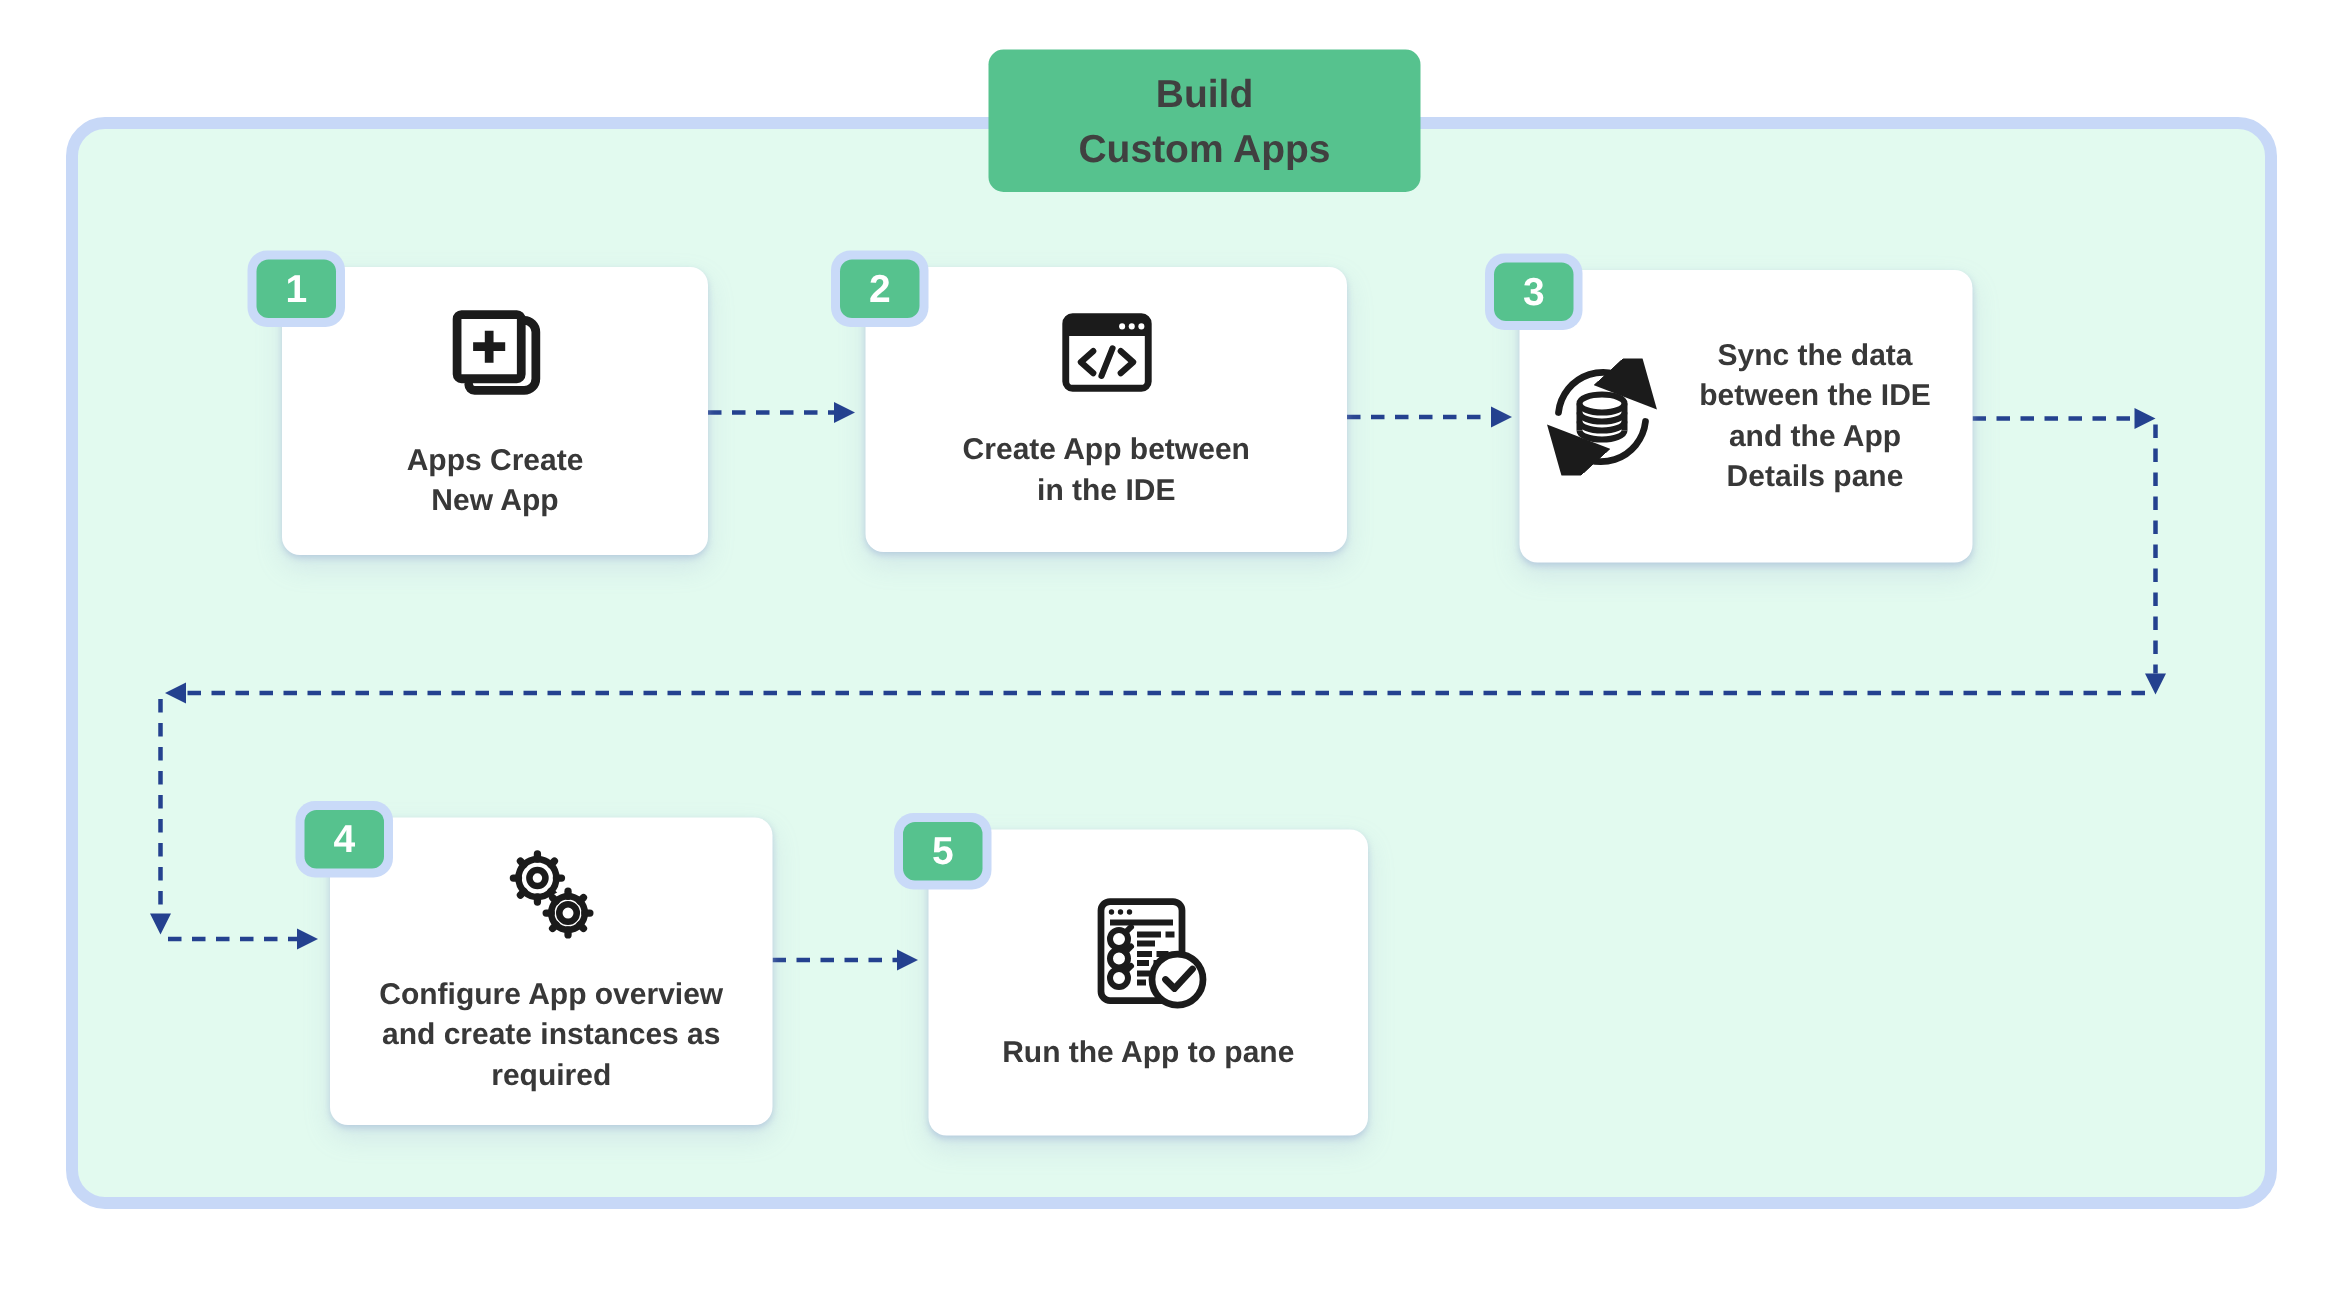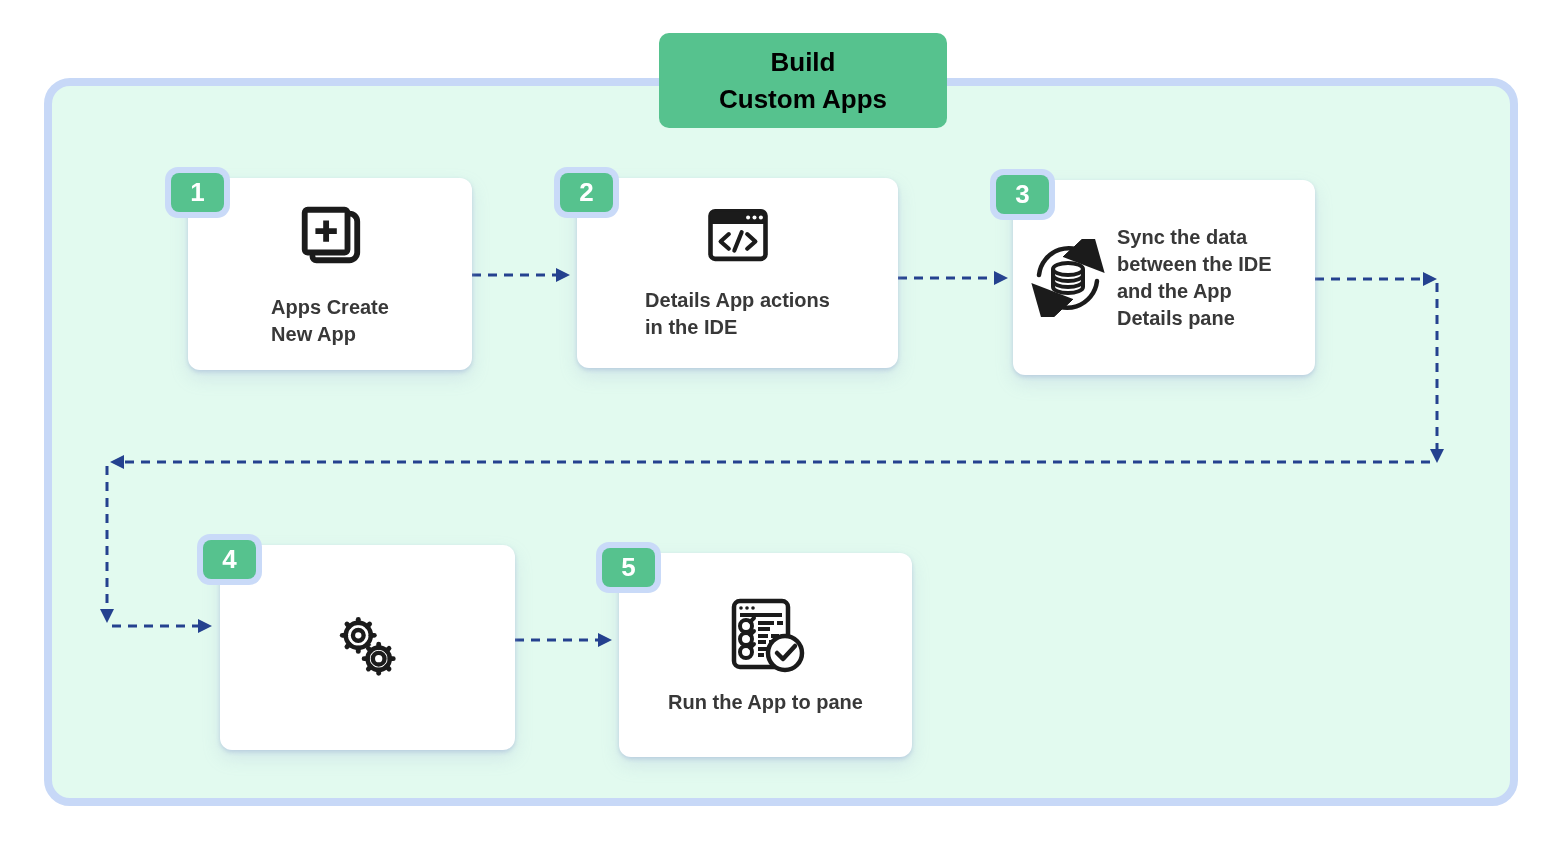--- a/index.html
+++ b/index.html
@@ -26,39 +26,39 @@
   .arrows{position:absolute;left:0;top:0;z-index:1;}
   .arrows line{stroke:var(--arrow-navy);stroke-width:3;stroke-dasharray:9 7;}
   .arrows polygon{fill:var(--arrow-navy);}
 
   .title-badge{
     position:absolute;left:659px;top:33px;width:288px;height:95px;
     background:var(--accent-green);border-radius:10px;z-index:3;
     display:flex;align-items:center;justify-content:center;
   }
   .title-badge .title-text{
-    color:#000000;font-size:26px;line-height:37px;font-weight:700;
+    color:#404040;font-size:26px;line-height:37px;font-weight:700;
     text-align:center;white-space:pre-line;
   }
 
   .card{
     position:absolute;background:var(--card-white);border-radius:12px;z-index:2;
     box-shadow:0 2px 4px rgba(150,170,210,.45),0 8px 18px rgba(150,170,210,.22);
     display:flex;align-items:center;justify-content:center;
   }
   .card.col{flex-direction:column;}
   .c1{left:188px;top:178px;width:284px;height:192px;gap:24px;}
   .c2{left:577px;top:178px;width:321px;height:190px;gap:22px;}
   .c3{left:1013px;top:180px;width:302px;height:195px;flex-direction:row;padding:10px 12px 10px 16px;gap:10px;}
   .c4{left:220px;top:545px;width:295px;height:205px;gap:18px;}
   .c5{left:619px;top:553px;width:293px;height:204px;gap:14px;}
 
   .step-label{
     color:var(--text-dark);font-size:20px;line-height:27px;font-weight:700;
-    text-align:left;white-space:pre-line;
+    text-align:center;white-space:pre-line;
   }
   .c3 .step-label{flex:1;}
 
   .badge{
     position:absolute;left:-23px;top:-11px;
     background:var(--halo-blue);padding:6px;border-radius:13px;z-index:4;
   }
   .badge-in{
     width:53px;height:39px;background:var(--accent-green);border-radius:8px;
     color:#fff;font-size:26px;font-weight:700;
@@ -127,21 +127,21 @@
         <rect class="ic" x="6" y="6" width="60" height="52" rx="5" stroke-width="5"></rect>
         <path d="M11 6 h50 a5 5 0 0 1 5 5 v9 h-60 v-9 a5 5 0 0 1 5 -5 z" fill="var(--icon-black)"></path>
         <circle cx="47" cy="13" r="2.2" fill="#fff"></circle>
         <circle cx="54" cy="13" r="2.2" fill="#fff"></circle>
         <circle cx="61" cy="13" r="2.2" fill="#fff"></circle>
         <path class="ic" d="M26 31 L17 39 L26 47" stroke-width="4.5" stroke-linecap="round" stroke-linejoin="round"></path>
         <path class="ic" d="M32 49 L40 29" stroke-width="4.5" stroke-linecap="round"></path>
         <path class="ic" d="M46 31 L55 39 L46 47" stroke-width="4.5" stroke-linecap="round" stroke-linejoin="round"></path>
       </svg>
     </div>
-    <div class="step-label">Details App actions
+    <div class="step-label">Create App between
 in the IDE</div>
   </div>
 
   <div class="card c3">
     <div class="badge">
       <div class="badge-in">3</div>
     </div>
     <div class="icon">
       <svg width="78" height="78" viewBox="0 0 78 78">
         <defs>
@@ -192,20 +192,23 @@
             <line x1="-11.5" y1="0" x2="-15" y2="0"></line>
             <line x1="-8.13" y1="-8.13" x2="-10.6" y2="-10.6"></line>
             <line x1="0" y1="-11.5" x2="0" y2="-15"></line>
             <line x1="8.13" y1="-8.13" x2="10.6" y2="-10.6"></line>
           </g>
         </g>
         <circle class="ic" cx="46" cy="46" r="11.5" stroke-width="4.5"></circle>
         <circle class="ic" cx="46" cy="46" r="6" stroke-width="4.5"></circle>
       </svg>
     </div>
+    <div class="step-label">Configure App overview
+and create instances as
+required</div>
   </div>
 
   <div class="card col c5">
     <div class="badge">
       <div class="badge-in">5</div>
     </div>
     <div class="icon">
       <svg width="80" height="80" viewBox="0 0 80 80">
         <rect class="ic" x="8" y="6" width="54" height="66" rx="6" stroke-width="4.5"></rect>
         <circle cx="15" cy="13" r="1.8" fill="var(--icon-black)"></circle>

